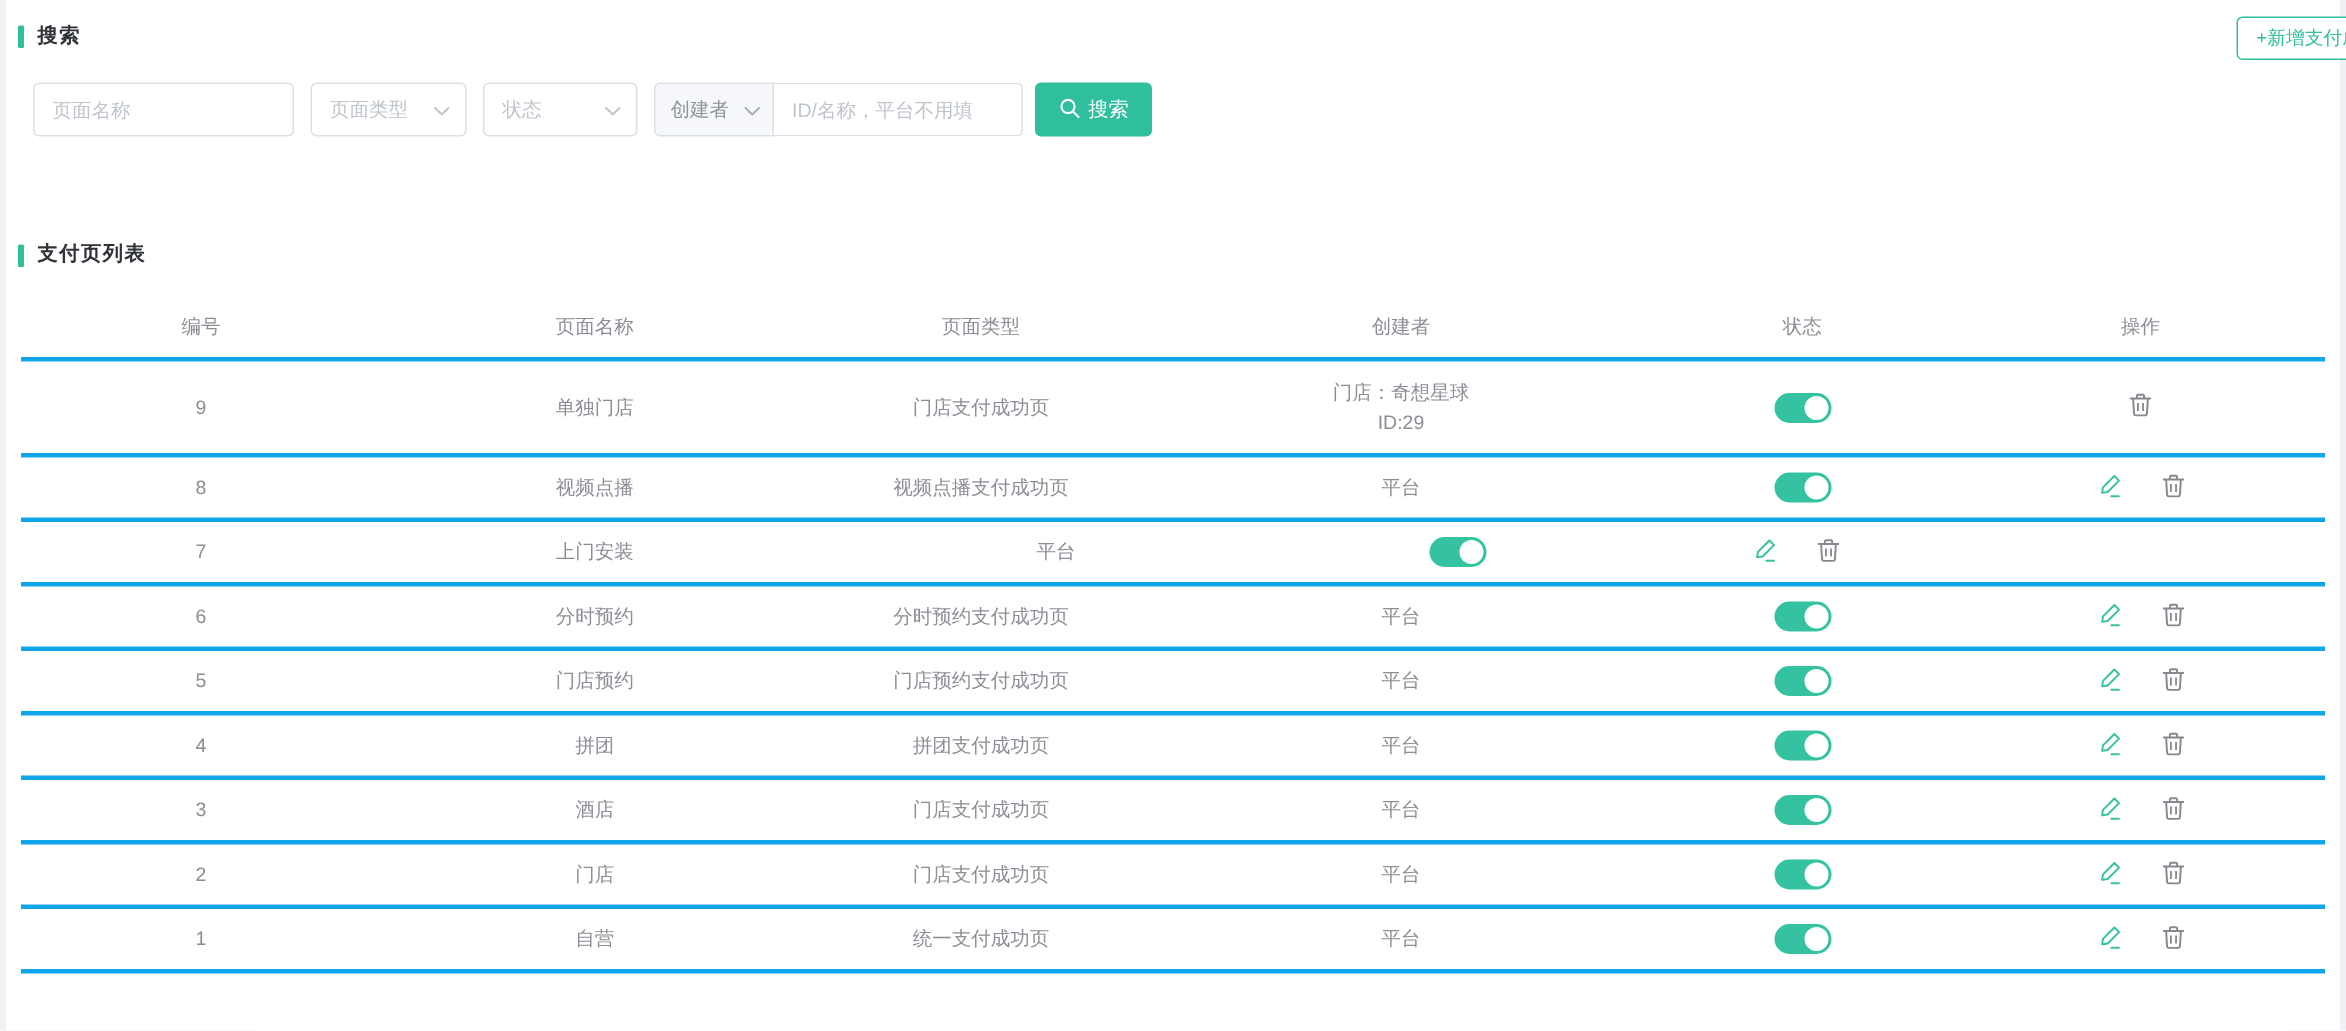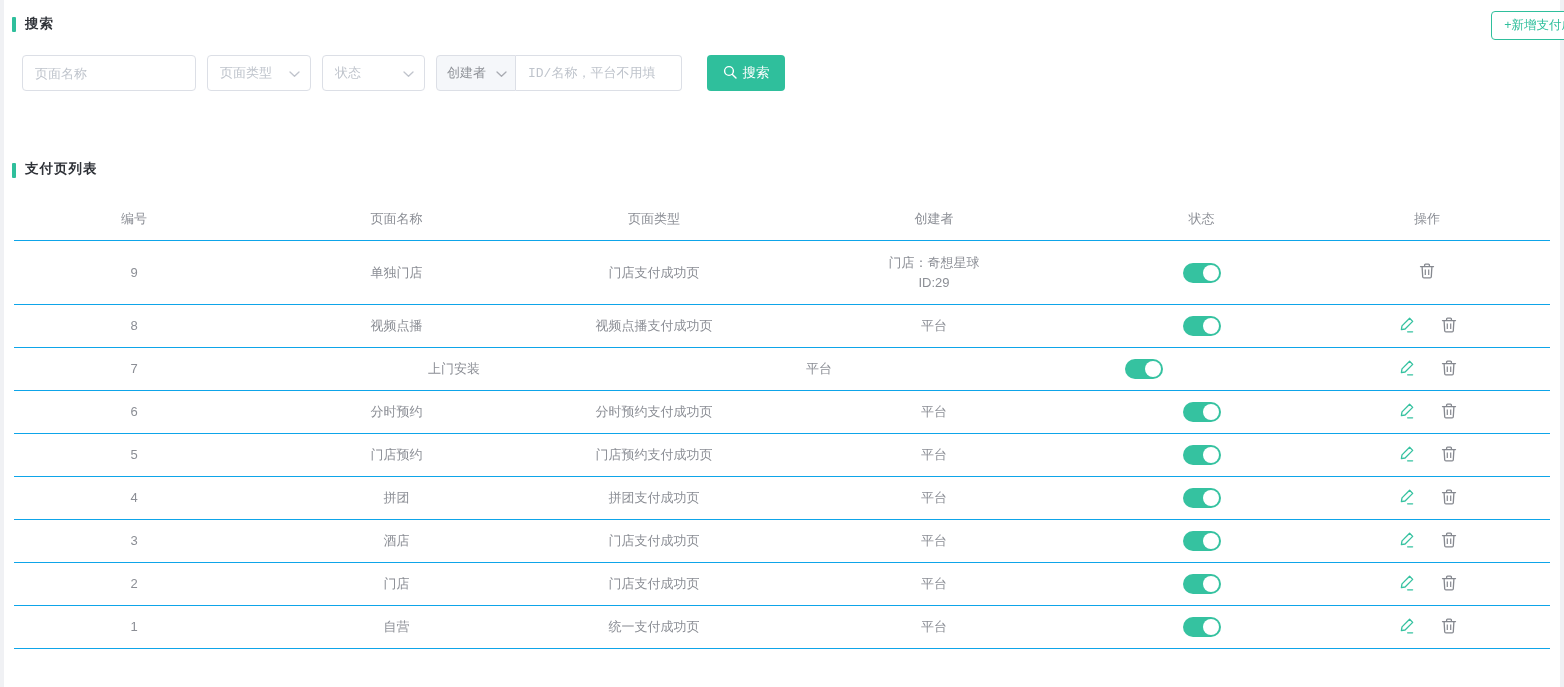--- a/index.html
+++ b/index.html
@@ -33,36 +33,36 @@
     display: flex; align-items: center; justify-content: space-between;
     padding: 0 10px 0 12px; font-size: 13px; color: #bfc4cc; cursor: pointer;
   }
   .sel-type { width: 104px; margin-right: 11px; }
   .sel-status { width: 103px; margin-right: 11px; }
   .creator-group { display: flex; }
   .sel-creator {
     width: 80px; border-radius: 4px 0 0 4px; background: #f5f7fa; color: #909399;
     padding: 0 8px 0 10px;
   }
-  .inp-keyword { width: 166px; border-radius: 0 4px 4px 0; border-left: none; margin-right: 25px; font-family: Liberation Mono, monospace; }
+  .inp-keyword { width: 166px; border-radius: 0 4px 4px 0; border-left: none; margin-right: 8px; }
   .search-btn {
     height: 36px; width: 78px; background: #2fbf9c; color: #fff; border: none;
     border-radius: 4px; font-size: 13.5px; display: flex; align-items: center;
     justify-content: center; gap: 6px; cursor: pointer; font-family: inherit;
   }
   .add-btn {
     position: absolute; top: 11px; right: -52px; height: 29px; padding: 0 12px;
     background: #fff; border: 1px solid #2fbf9c; color: #2fbf9c; border-radius: 4px;
     font-size: 12.5px; display: flex; align-items: center; cursor: pointer;
     font-family: inherit; white-space: nowrap;
   }
 
   .list-card .section-title { padding: 27px 0 0 8px; align-items: flex-end; }
   .table { position: absolute; left: 10px; right: 10px; top: 64px; }
-  .tr { display: flex; align-items: center; border-bottom: 1px solid #0ea5e9; justify-content: space-between; }
+  .tr { display: flex; align-items: center; border-bottom: 3px solid #0ea5e9; }
   .thead { height: 44px; }
   .thead .td { font-size: 13px; color: #8b8e95; }
   .row { height: 43px; }
   .row.tall { height: 64px; }
   .td {
     text-align: center; font-size: 13px; color: #8b8e95;
     display: flex; flex-direction: column; align-items: center; justify-content: center;
     line-height: 20px;
   }
   .c1 { width: 240px; } .c2 { width: 285px; } .c3 { width: 230px; }

